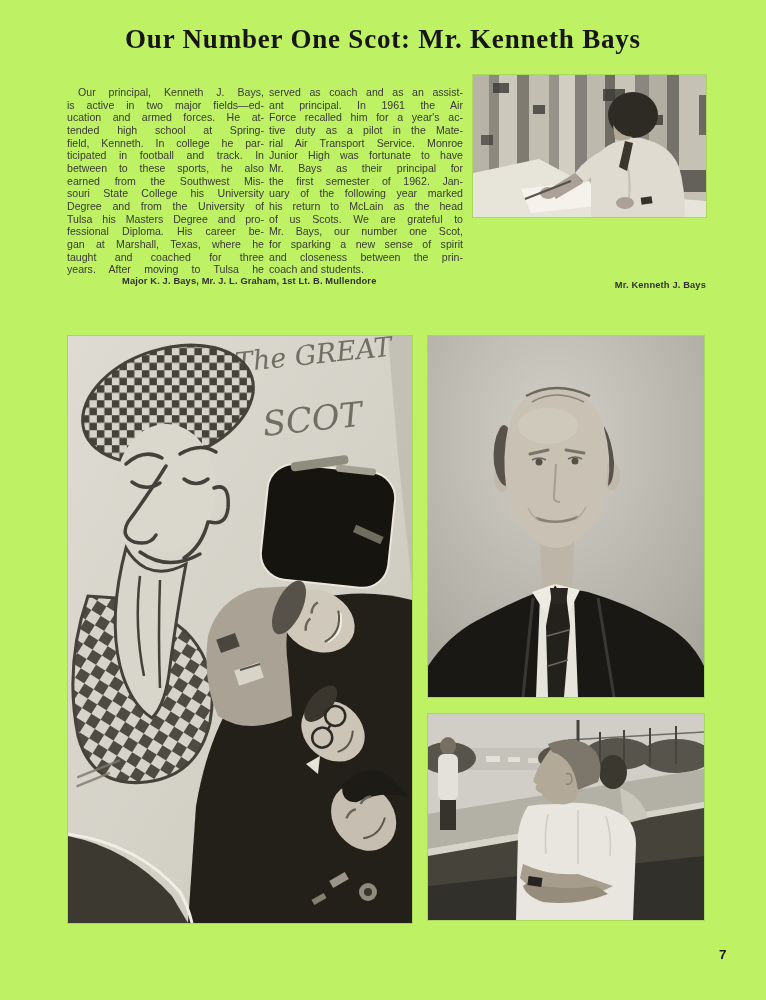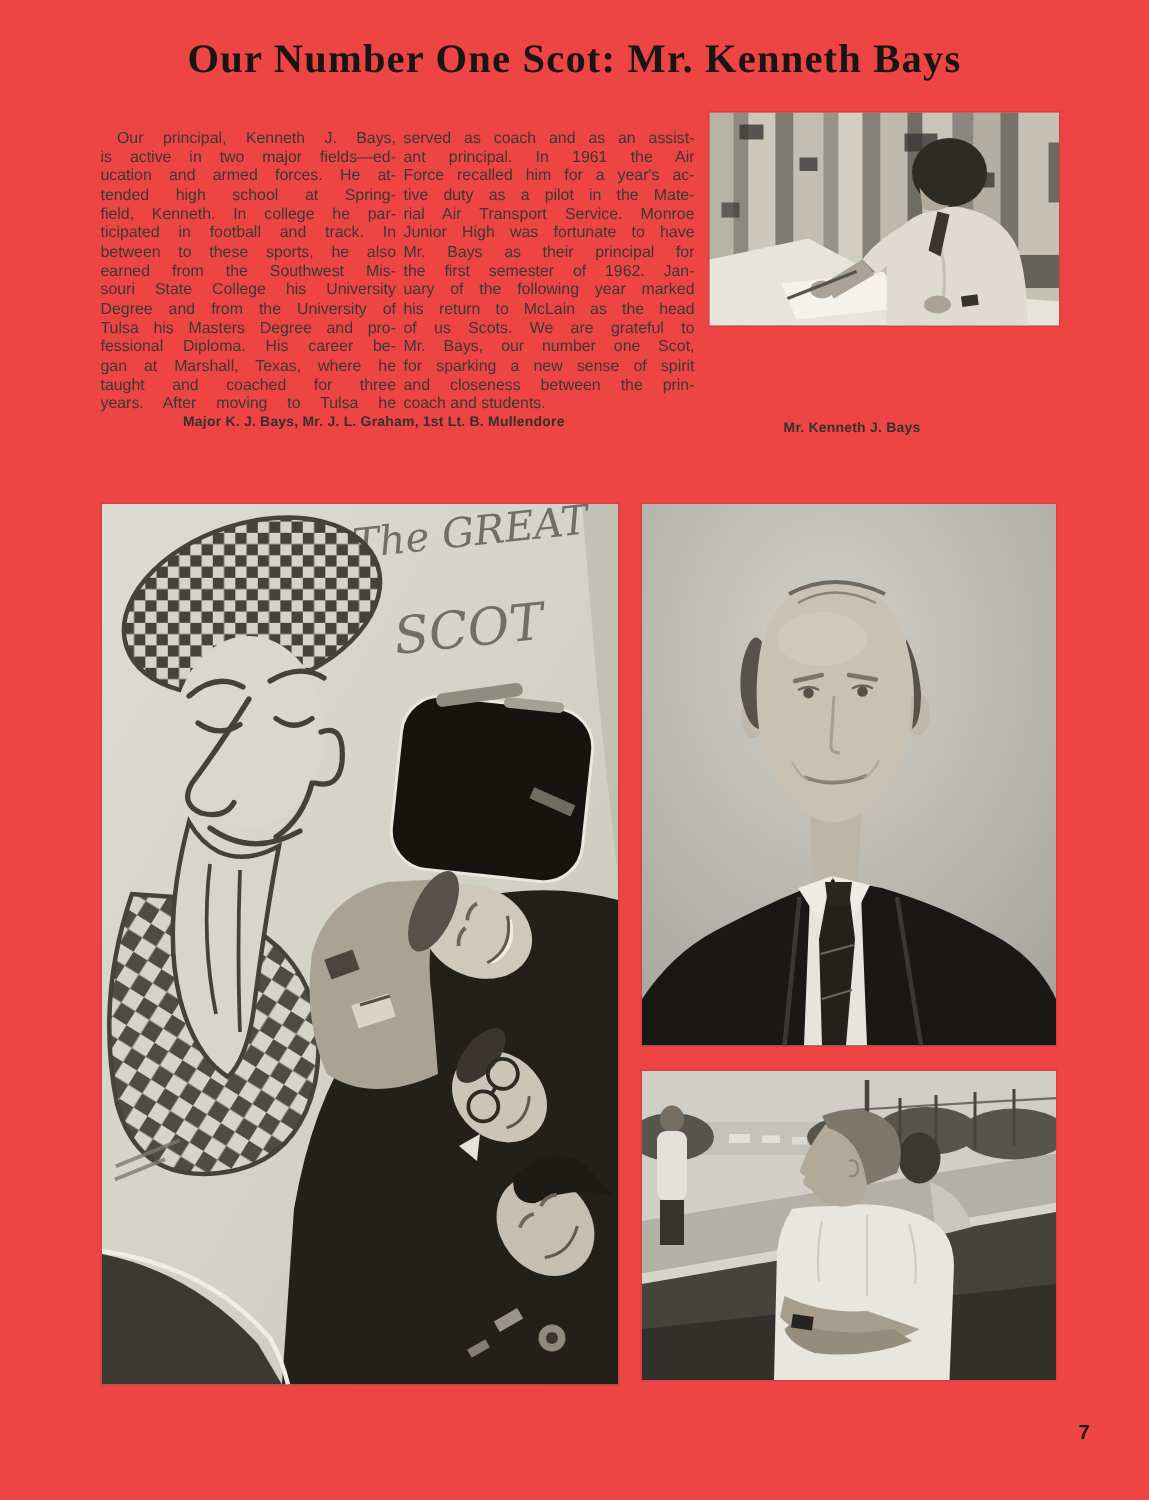--- a/index.html
+++ b/index.html
@@ -1,29 +1,29 @@
 <!DOCTYPE html>
 <html><head>
 <meta charset="utf-8">
 <style>
   html,body{margin:0;padding:0;background:#888;}
-  .page{position:relative;width:766px;height:1000px;background:#ef4444;
+  .page{position:relative;width:766px;height:1000px;background:#bef264;
         font-family:"Liberation Sans",sans-serif;color:#2f2e2a;overflow:hidden;}
   .title{position:absolute;left:0;top:24px;width:766px;margin:0;text-align:center;
          font-family:"Liberation Serif",serif;font-weight:bold;font-size:27px;
          letter-spacing:.8px;color:#171614;}
   .col{position:absolute;top:71px;font-size:10.6px;line-height:12.65px;color:#3a3935;margin-top:15px;}
   .col1{left:67px;width:197px;}
   .col2{left:269px;width:194px;}
   .tline{text-align:justify;text-align-last:justify;}
   .tline.ragged{text-align-last:left;}
   .tline.indent{text-indent:11px;}
   .caption{position:absolute;font-size:9.3px;font-weight:bold;color:#32312d;letter-spacing:.15px;}
   .cap-crew{left:122px;top:276px;}
-  .cap-desk{left:430px;top:280px;width:276px;text-align:center;}
+  .cap-desk{left:430px;top:280px;width:276px;text-align:right;}
   .photo{position:absolute;outline:1px solid rgba(60,58,50,.14);}
   .photo svg{display:block;}
   .pagenum{position:absolute;left:719px;top:947px;font-size:13.5px;font-weight:bold;color:#1c1b18;}
 </style>
 </head>
 <body>
 
 <div class="page">
 
   <h1 class="title">Our Number One Scot: Mr. Kenneth Bays</h1>

